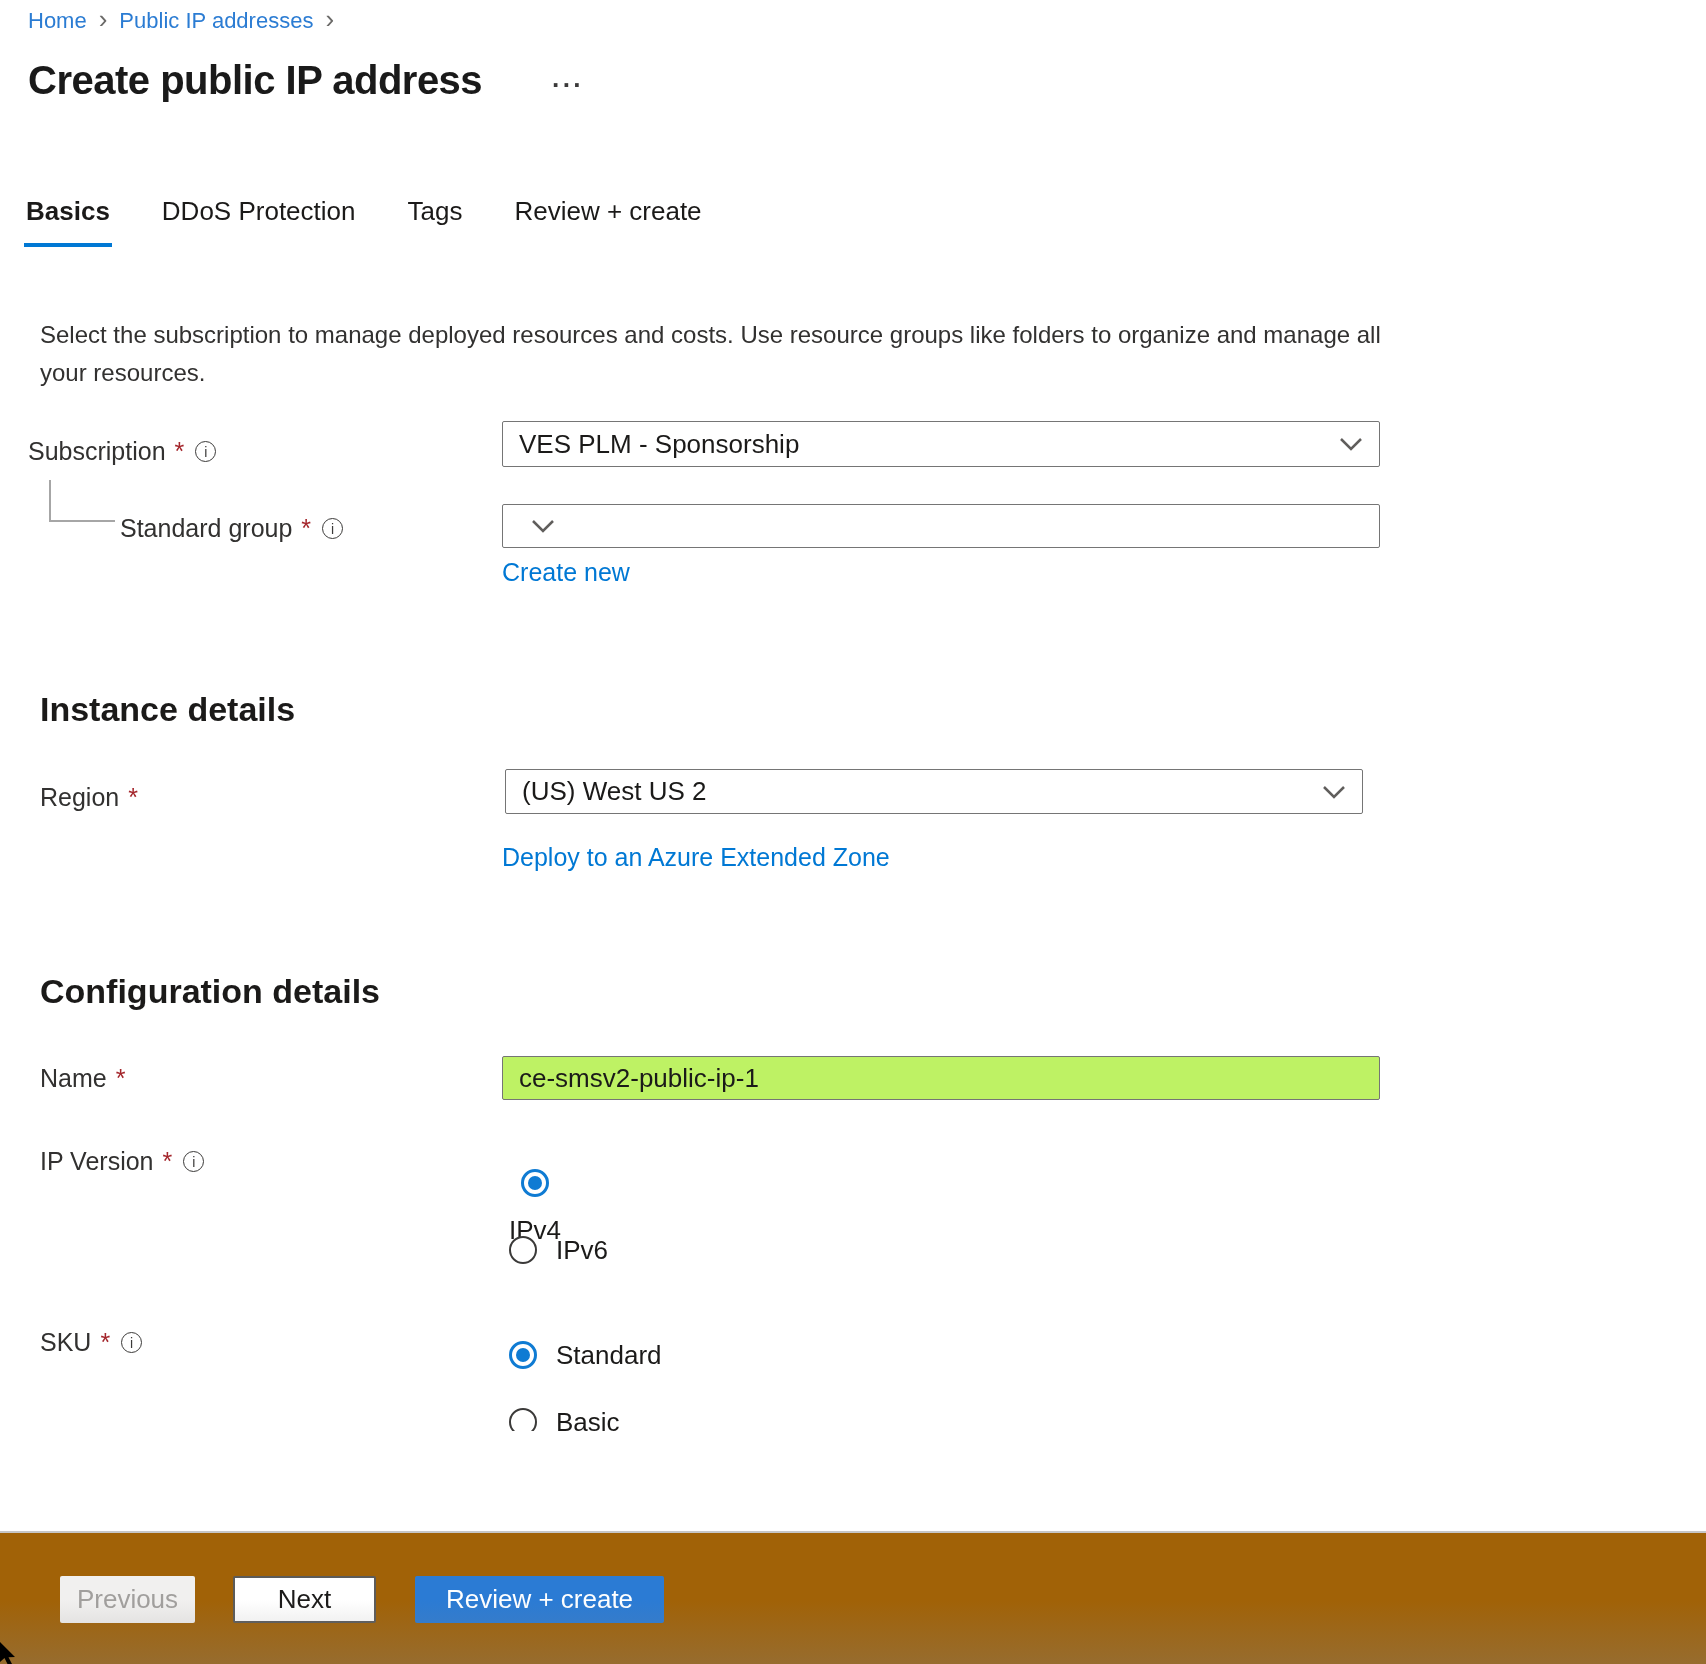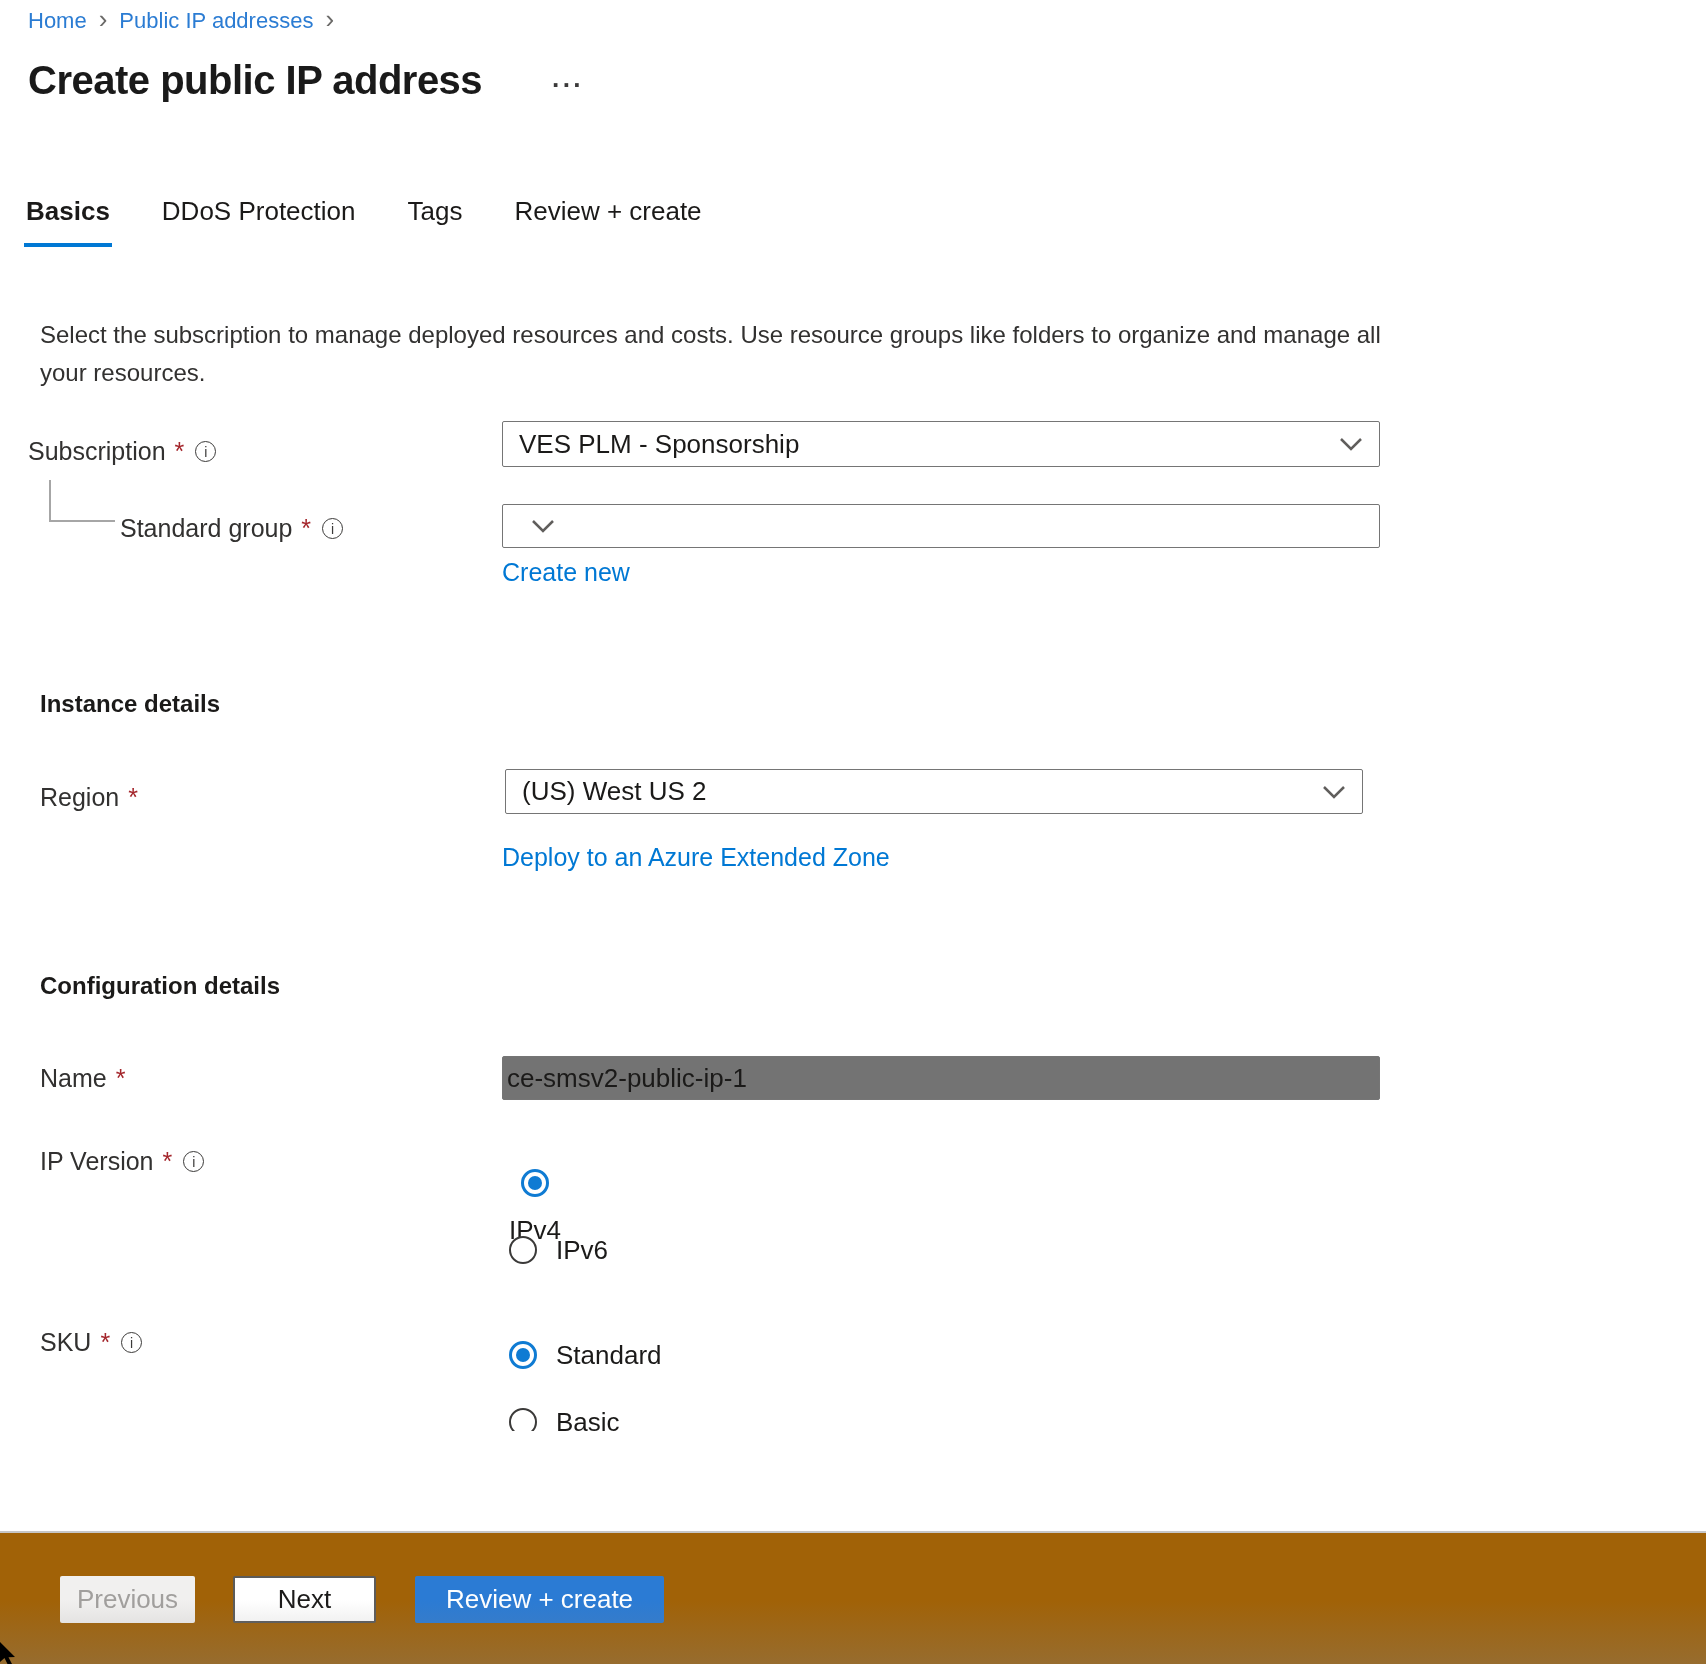--- a/index.html
+++ b/index.html
@@ -44,31 +44,31 @@
     position: absolute; background: #fff;
     border: 1px solid #757575; border-radius: 2px;
     display: flex; align-items: center; padding: 0 16px;
     font-size: 26px; color: #1b1a19; cursor: pointer;
   }
   .dropdown .value { flex: 1; white-space: nowrap; overflow: hidden; }
   .chev { flex: none; margin-left: 12px; }
   input.native {
     position: absolute; border: 1px solid #757575; border-radius: 2px;
     font-family: "Liberation Sans", sans-serif; font-size: 26px; color: #1b1a19;
-    padding: 0 4px; outline: none; background: #737373;
+    padding: 0 16px; outline: none; background: #bef264;
   }
 
   
   .conn { position: absolute; background: #a6a6a6; }
 
   
   .link { position: absolute; font-size: 25px; color: #0078d4; cursor: pointer; white-space: nowrap; }
 
   
-  .section-heading { position: absolute; font-size: 24px; font-weight: 700; color: #1b1a19; }
+  .section-heading { position: absolute; font-size: 34px; font-weight: 700; color: #1b1a19; }
 
   
   .radio-row { position: absolute; display: flex; align-items: center; gap: 19px; cursor: pointer; }
   .radio { width: 28px; height: 28px; border-radius: 50%; border: 2px solid #3b3a39; background: #fff; position: relative; flex: none; }
   .radio.selected { border: 3px solid #0f7bd3; }
   .radio.selected::after {
     content: ""; position: absolute; left: 50%; top: 50%;
     width: 14px; height: 14px; border-radius: 50%; background: #0f7bd3;
     transform: translate(-50%, -50%);
   }

